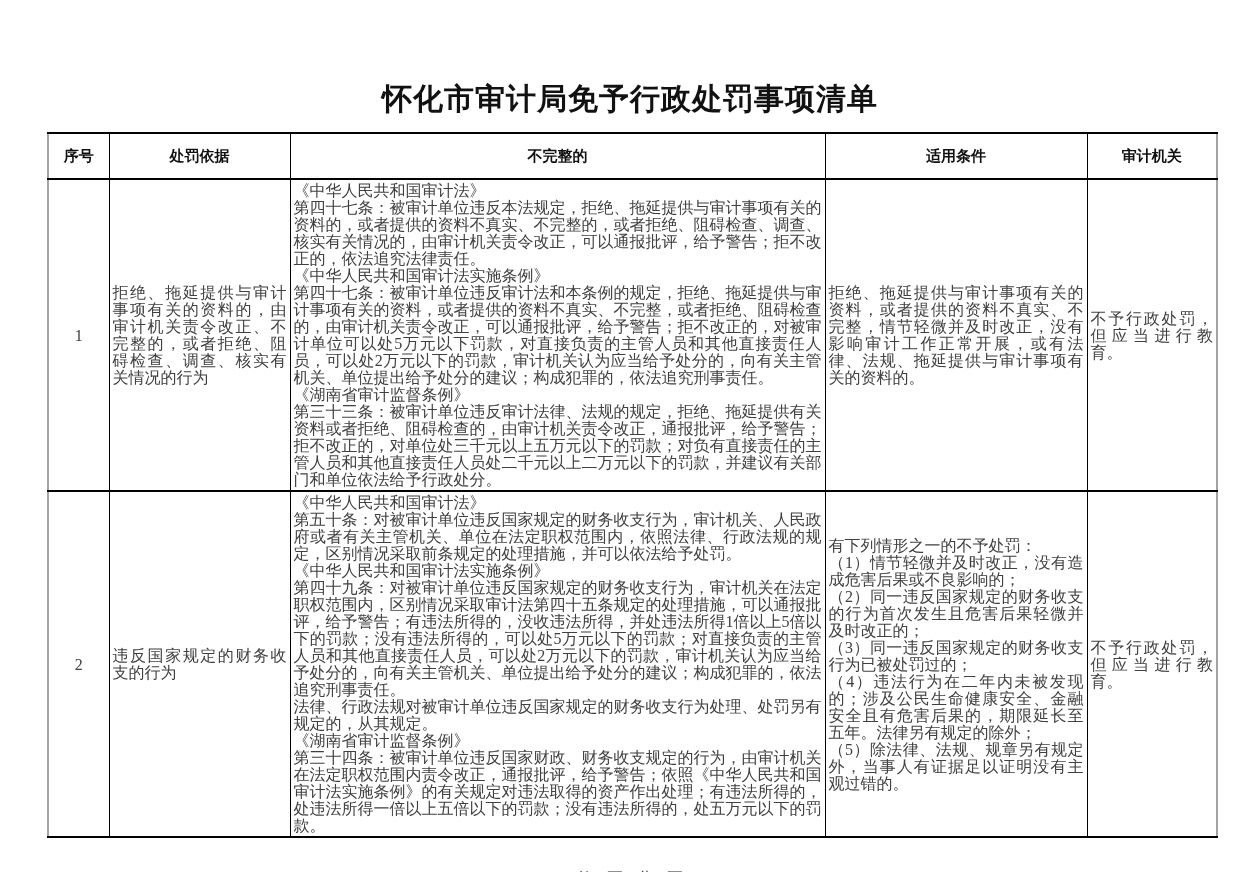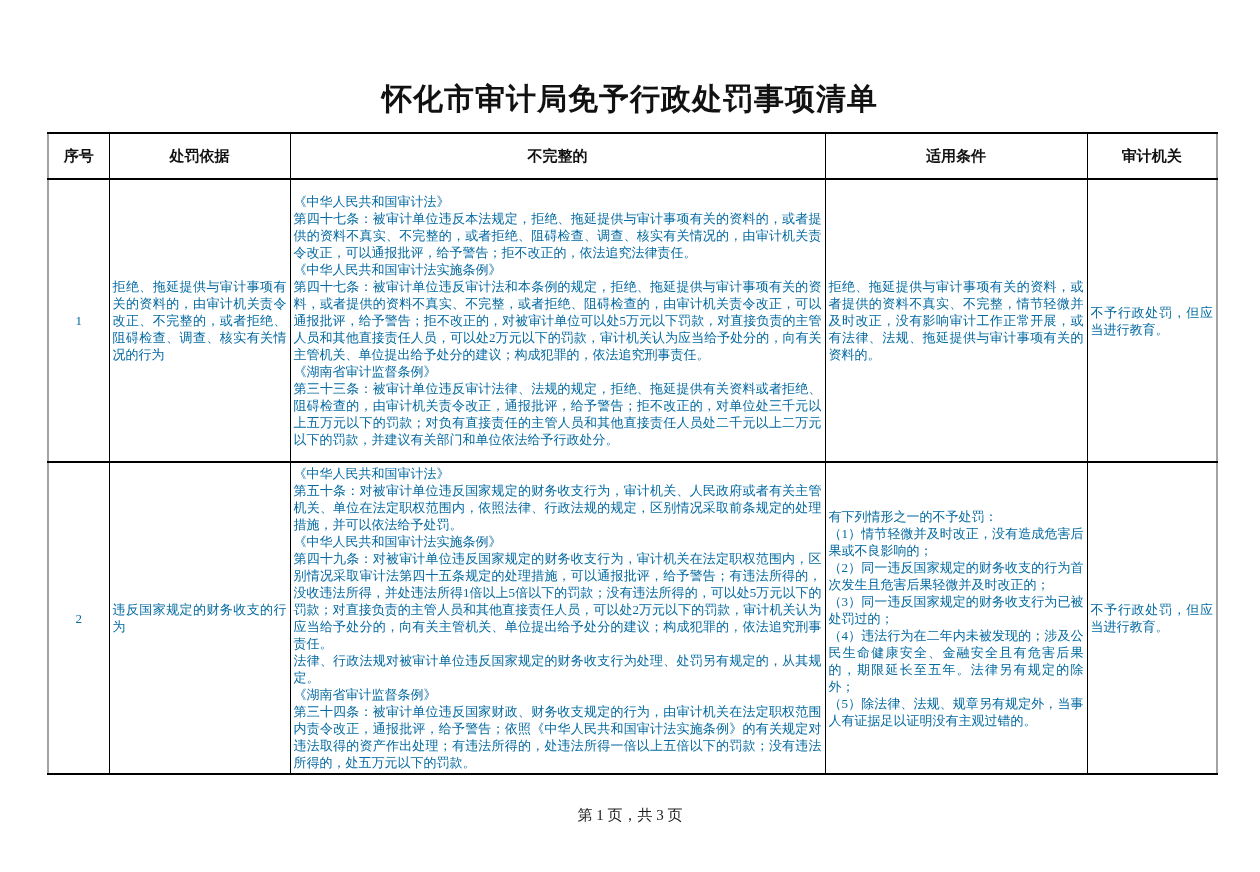--- a/index.html
+++ b/index.html
@@ -48,23 +48,23 @@
     overflow: hidden;
   }
   table.list th {
     font-size: 15px;
     font-weight: bold;
     text-align: center;
     height: 46px;
     color: #111111;
   }
   table.list td {
-    font-size: 13px;
+    font-size: 16px;
     line-height: 17px;
-    color: #0369a1;
+    color: #404040;
   }
   tr.row-1 td { height: 283px; }
   tr.row-2 td { height: 305px; }
   td.c-num    { text-align: center; font-size: 14px; }
   td.c-behavior {
     text-align: justify;
     text-justify: inter-character;
   }
   td.c-basis,
   td.c-cond {

